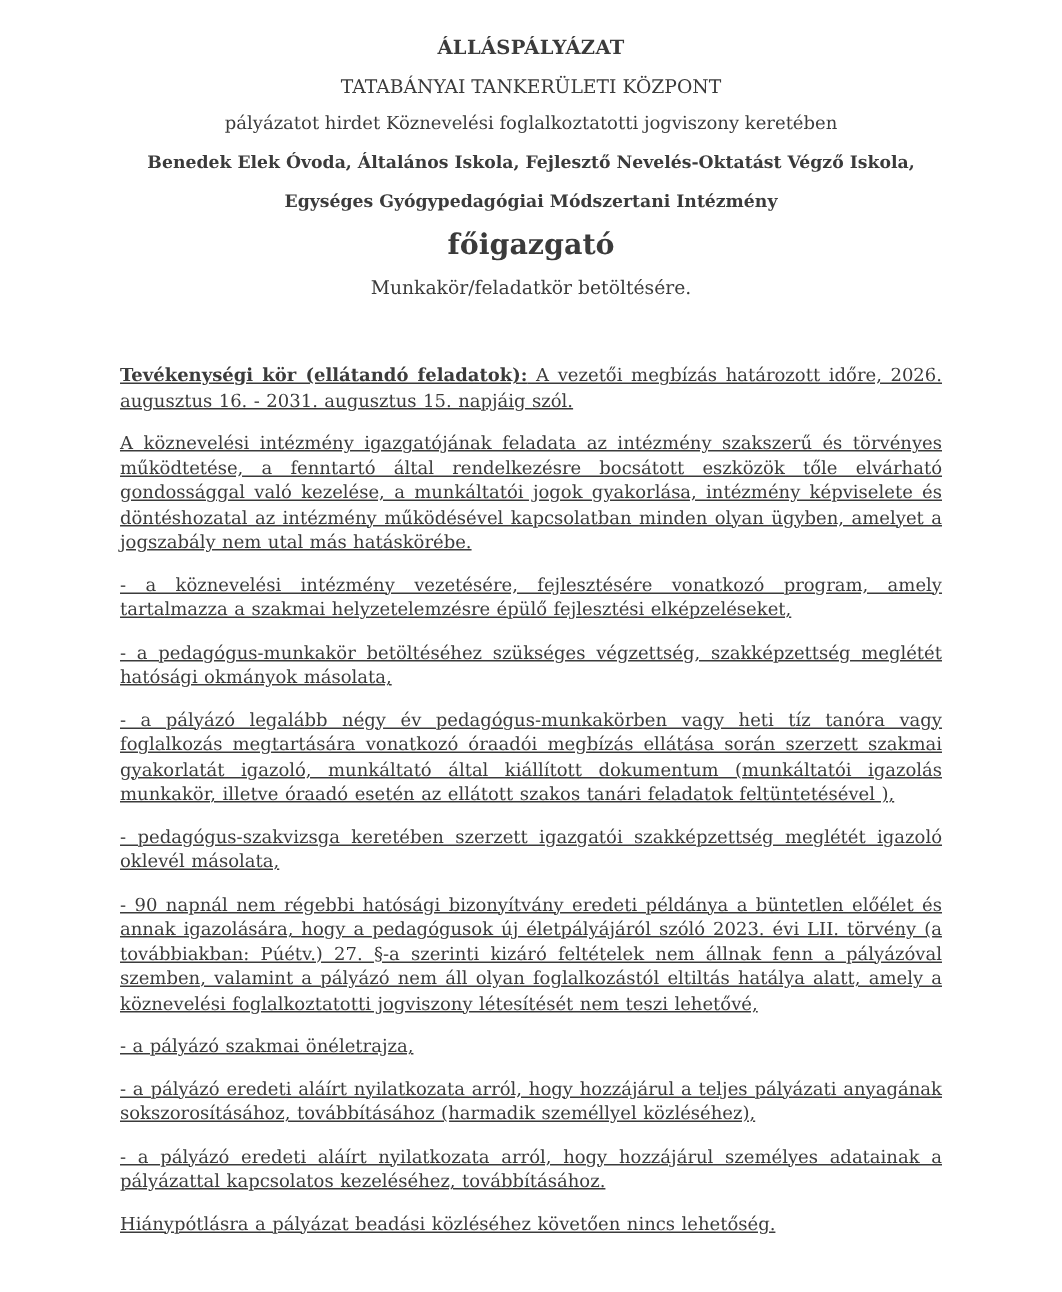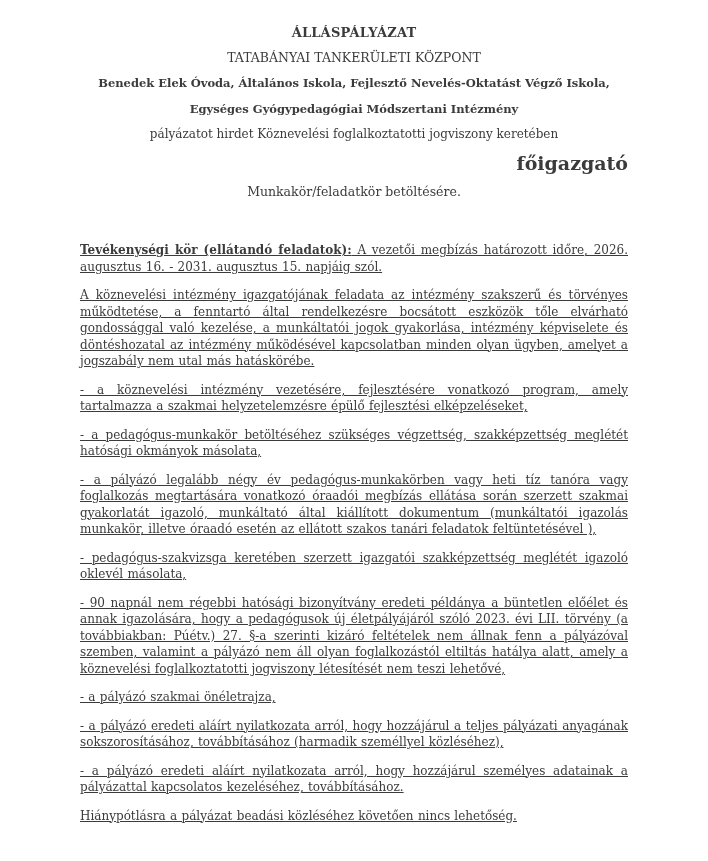--- a/index.html
+++ b/index.html
@@ -51,21 +51,20 @@
 
   .doc-header .announce-line {
     font-size: 12px;
   }
 
   .doc-header .position-line {
     font-weight: bold;
     font-size: 19px;
     line-height: 29px;
     margin-top: 2px;
-    text-align: right;
   }
 
   .doc-header .role-line {
     font-size: 12.5px;
     line-height: 28px;
   }
 
   
   .doc-body {
     margin-top: 36px;
@@ -85,22 +84,22 @@
   }
 </style>
 </head>
 <body>
 
 <div class="page">
 
   <div class="doc-header">
     <p class="hline title-line">ÁLLÁSPÁLYÁZAT</p>
     <p class="hline org-line">TATABÁNYAI TANKERÜLETI KÖZPONT</p>
+    <p class="hline announce-line">pályázatot hirdet Köznevelési foglalkoztatotti jogviszony keretében</p>
     <p class="hline institution-line">Benedek Elek Óvoda, Általános Iskola, Fejlesztő Nevelés-Oktatást Végző Iskola, Egységes Gyógypedagógiai Módszertani Intézmény</p>
-    <p class="hline announce-line">pályázatot hirdet Köznevelési foglalkoztatotti jogviszony keretében</p>
     <p class="hline position-line">főigazgató</p>
     <p class="hline role-line">Munkakör/feladatkör betöltésére.</p>
   </div>
 
   <div class="doc-body">
 
     <p><span class="lead-label">Tevékenységi kör (ellátandó feladatok):</span><span> A vezetői megbízás határozott időre, 2026. augusztus 16. - 2031. augusztus 15. napjáig szól.</span></p>
 
     <p>A köznevelési intézmény igazgatójának feladata az intézmény szakszerű és törvényes működtetése, a fenntartó által rendelkezésre bocsátott eszközök tőle elvárható gondossággal való kezelése, a munkáltatói jogok gyakorlása, intézmény képviselete és döntéshozatal az intézmény működésével kapcsolatban minden olyan ügyben, amelyet a jogszabály nem utal más hatáskörébe.</p>
 

